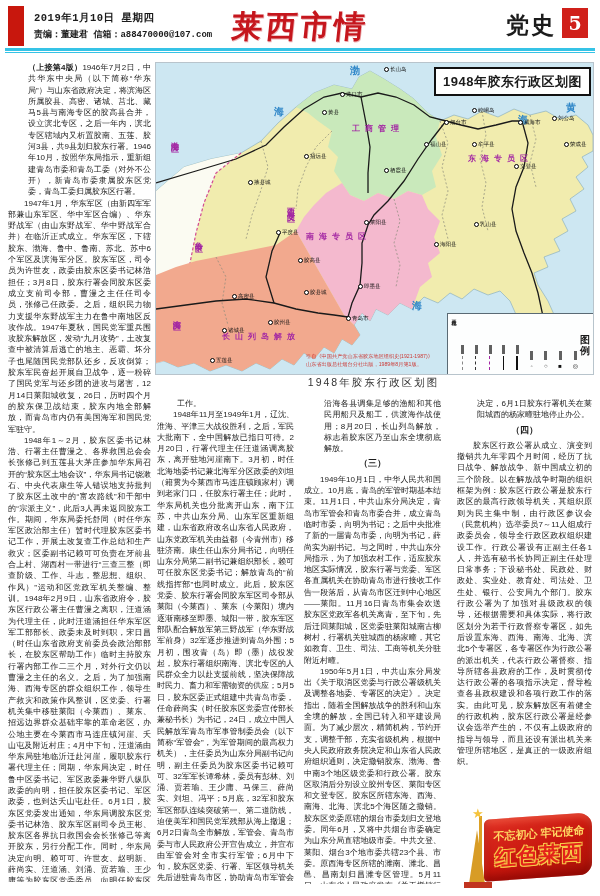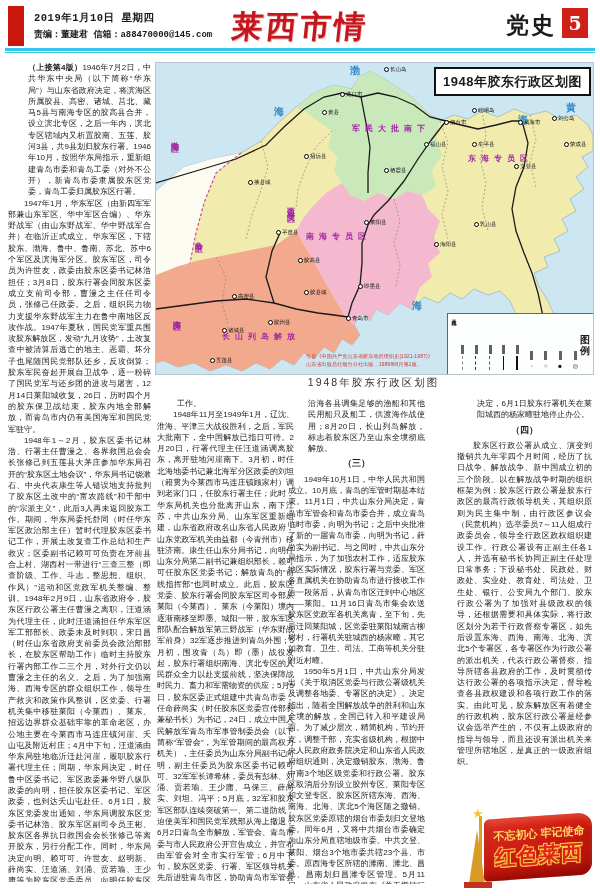--- a/index.html
+++ b/index.html
@@ -20,21 +20,21 @@
   #hdr-rule{position:absolute;left:5px;right:5px;top:48px;}
   #hdr-rule .thick{height:3px;background:#35c3e6;}
   #hdr-rule .thin{height:1px;background:#35c3e6;margin-top:1px;}
   
   .col{position:absolute;overflow:hidden;font-size:8px;line-height:11.3px;text-align:justify;}
   .para{margin:0;text-indent:2em;}
   .para.cont{text-indent:0;margin-left:20px;}
   .sec{margin:4px 0;text-indent:0;text-align:center;font-weight:bold;font-size:9px;}
   #col1{left:8px;top:62px;width:143px;height:820px;}
   #col2{left:157px;top:398px;width:137px;height:486px;}
-  #col3{left:288px;top:398px;width:137px;height:486px;}
+  #col3{left:304px;top:398px;width:137px;height:486px;}
   #col4{left:457px;top:398px;width:135px;height:486px;}
   
   #map{position:absolute;left:155px;top:62px;width:437px;height:311px;border:1px solid #b8c4cc;
        background:#cde7f2;overflow:hidden;}
   #map svg{position:absolute;left:0;top:0;}
   #map-title{position:absolute;left:278px;top:4px;width:153px;height:25px;background:#fff;
              border:2px solid #111;font-weight:bold;font-size:13px;text-align:center;
              line-height:25px;letter-spacing:.5px;z-index:5;}
   .city{position:absolute;font-size:5.5px;color:#111;white-space:nowrap;z-index:4;}
   .city::before{content:"";display:inline-block;width:3px;height:3px;border:.6px solid #000;
@@ -81,21 +81,21 @@
               text-shadow:1px 1px 0 #f7c948,-1px -1px 0 #f7c948,1px -1px 0 #f7c948,-1px 1px 0 #f7c948;}
 </style>
 </head>
 <body>
 
 <div id="page">
 
   <div id="hdr-redblock"></div>
   <div id="hdr-date">
     <div class="l1">2019年1月10日 星期四</div>
-    <div class="l2">责编：董建君 信箱：a88470000@145.com</div>
+    <div class="l2">责编：董建君 信箱：a88470000@107.com</div>
   </div>
   <div id="masthead">莱西市情</div>
   <div id="hdr-section">党史</div>
   <div id="hdr-pagebox">5</div>
   <div id="hdr-rule">
     <div class="thick"></div>
     <div class="thin"></div>
   </div>
 
   <div id="col1" class="col">
@@ -126,21 +126,21 @@
         <polyline points="0,120 40,108 80,96 110,82 128,64 148,46 168,34 186,30 205,34 222,30 240,34 258,42 274,54 290,58 305,62 322,66 340,62 356,58 366,58"></polyline>
         <polyline points="290,58 276,76 262,96 248,118 232,138 218,152 212,162 206,180 206,200 204,222 196,240 192,254"></polyline>
         <polyline points="0,246 30,242 60,238 90,236 118,240 140,246 162,250 178,252 192,254"></polyline>
         <polyline points="366,58 372,80 368,104 360,124 356,146 360,168 368,190 376,210 382,230 388,258 388,280 386,294"></polyline>
         <polyline points="205,34 210,60 214,84 212,110 212,130"></polyline>
         <polyline points="118,240 110,214 116,188 124,170"></polyline>
       </g>
     </svg>
     <div id="map-title">1948年胶东行政区划图</div>
     <div id="map-labels">
-        <span class="region" style="left: 196px; top: 60px;">军民大批南下</span>
+        <span class="region" style="left: 196px; top: 60px;">工商管理</span>
         <span class="region vert" style="left: 128px; top: 138px;">西海专员区</span>
         <span class="region" style="left: 312px; top: 90px;">东海专员区</span>
         <span class="region" style="left: 150px; top: 168px;">南海专员区</span>
         <span class="region" style="left: 66px; top: 268px;">长山列岛解放</span>
         <span class="region vert" style="left: 12px; top: 72px;">渤海区</span>
         <span class="region vert" style="left: 36px; top: 172px;">鲁中区</span>
         <span class="region vert" style="left: 14px; top: 250px;">滨海区</span>
         <span class="sea" style="left: 194px; top: 1px;">渤</span>
         <span class="sea" style="left: 118px; top: 42px;">海</span>
         <span class="sea" style="left: 410px; top: 38px;">黄</span>

